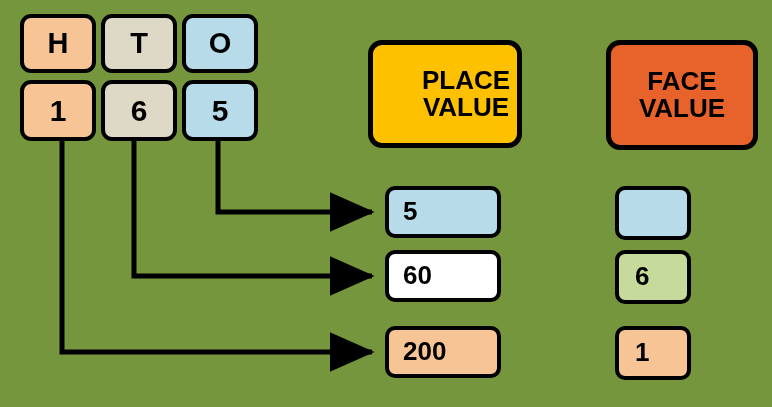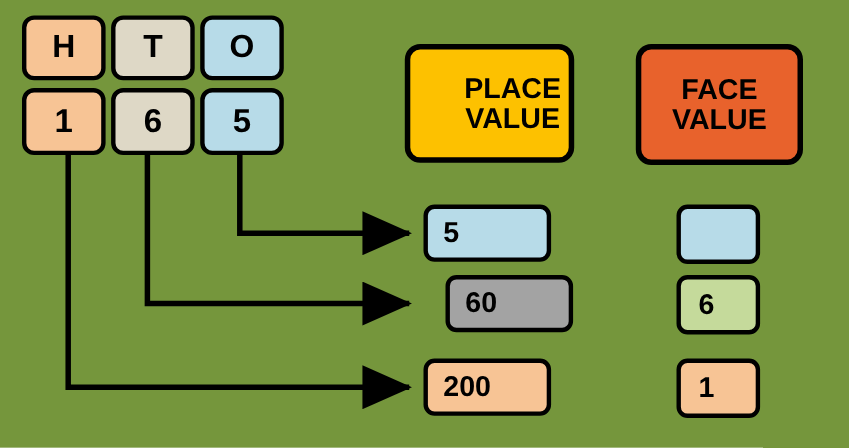--- a/index.html
+++ b/index.html
@@ -103,31 +103,31 @@
   <div class="box chart-digit" style="left:182px; top:80px; background:#b7dbe8;">
     <span>5</span>
   </div>
 
   <div class="box header-box" style="left:368px; top:40px; width:154px; height:108px; background:#fdc100;padding-left:48px;">
     <div>
       <div>PLACE</div>
       <div>VALUE</div>
     </div>
   </div>
-  <div class="box header-box" style="left:578px; top:40px; width:152px; height:110px; background:#e8622c;">
+  <div class="box header-box" style="left:606px; top:40px; width:152px; height:110px; background:#e8622c;">
     <div>
       <div>FACE</div>
       <div>VALUE</div>
     </div>
   </div>
 
   <div class="box pv-box" style="left:385px; top:186px; background:#b7dbe8;">
     <span>5</span>
   </div>
-  <div class="box pv-box" style="left:385px; top:250px; background:#a3a3a3;margin-left:20px;">
+  <div class="box pv-box" style="left:385px; top:250px; background:#ffffff;">
     <span>60</span>
   </div>
   <div class="box pv-box" style="left:385px; top:326px; background:#f7c495;">
     <span>200</span>
   </div>
 
   <div class="box fv-box" style="left:615px; top:186px; background:#b7dbe8;">
     <span></span>
   </div>
   <div class="box fv-box" style="left:615px; top:250px; background:#c5da9b;">

